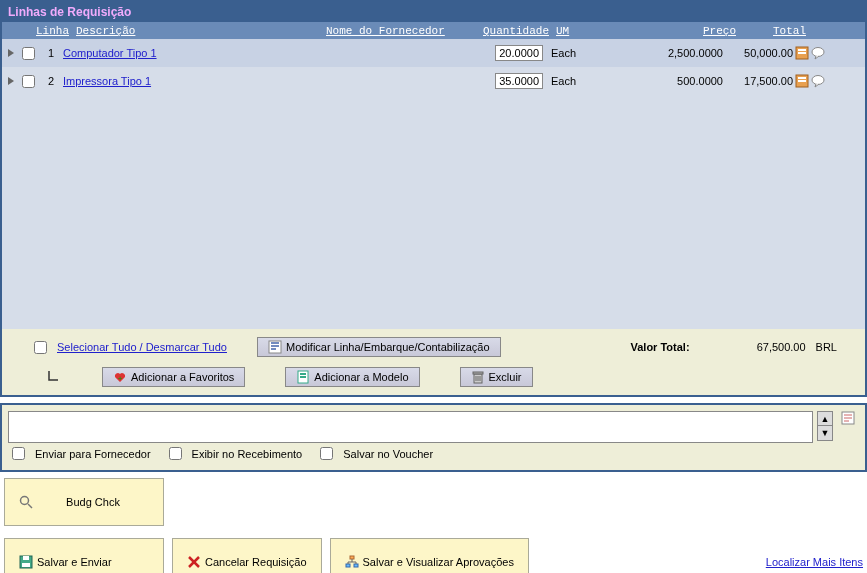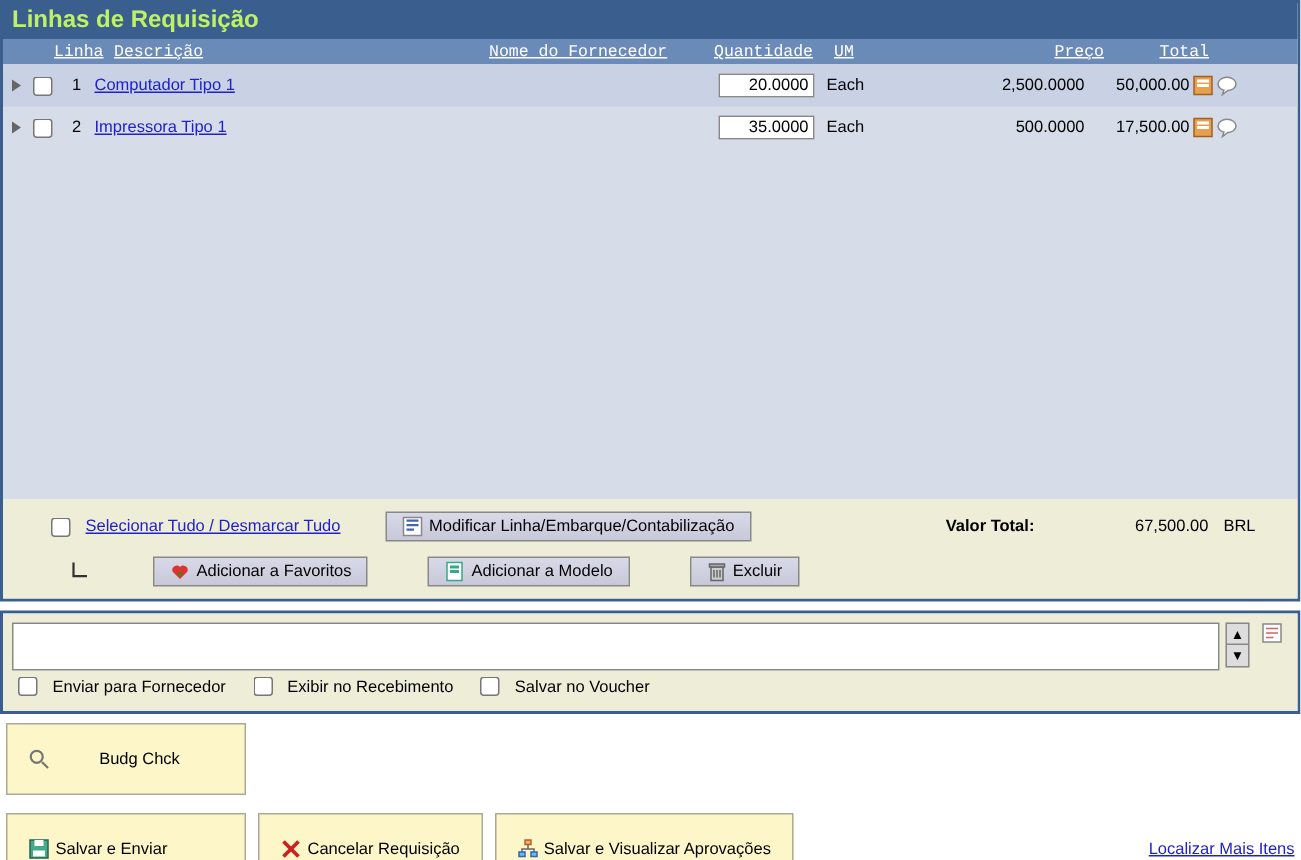--- a/index.html
+++ b/index.html
@@ -6,24 +6,24 @@
   body {
     margin: 0;
     font-family: Arial, sans-serif;
     font-size: 11px;
     background: #fff;
     width: 867px;
   }
   .outer-border { border: 2px solid #3a5f8f; }
   .section-header {
     background: #3a5f8f;
-    color: #bef264;
+    color: #f0abfc;
     font-weight: bold;
     padding: 3px 6px;
-    font-size: 16px;
+    font-size: 12px;
   }
   .col-header-row {
     background: #6a8bb8;
     color: #fff;
     display: flex;
     padding: 2px 6px;
     font-size: 11px;
   }
   .col-header-row span { text-decoration: underline; cursor: pointer; font-family: Liberation Mono, monospace; }
   .lines-area {
@@ -41,21 +41,21 @@
     width: 0; height: 0;
     border-top: 4px solid transparent;
     border-bottom: 4px solid transparent;
     border-left: 6px solid #666;
     margin-right: 4px;
     cursor: pointer;
   }
   input[type="checkbox"] { margin: 0 4px; }
   .link { color: #2020cc; text-decoration: underline; cursor: pointer; }
   .qty-input {
-    width: 64px;
+    width: 48px;
     text-align: right;
     border: 1px solid #888;
     font-size: 11px;
     padding: 1px 3px;
     background: #fff;
   }
   .icon-action {
     width: 14px; height: 14px;
     display: inline-block;
     margin-left: 2px;
@@ -118,21 +118,21 @@
 <body>
 
 <div class="outer-border">
   <div class="section-header">Linhas de Requisição</div>
 
   <div class="col-header-row">
     <div style="width:28px"></div>
     <div style="width:40px"><span>Linha</span></div>
     <div style="width:250px"><span>Descrição</span></div>
     <div style="width:150px"><span>Nome do Fornecedor</span></div>
-    <div style="width:80px; text-align:left"><span>Quantidade</span></div>
+    <div style="width:80px; text-align:center"><span>Quantidade</span></div>
     <div style="width:50px"><span>UM</span></div>
     <div style="width:130px; text-align:right"><span>Preço</span></div>
     <div style="width:70px; text-align:right"><span>Total</span></div>
   </div>
 
   <div class="lines-area">
 
     <div class="line-row alt">
       <div class="expand-tri"></div>
       <input type="checkbox" style="">

